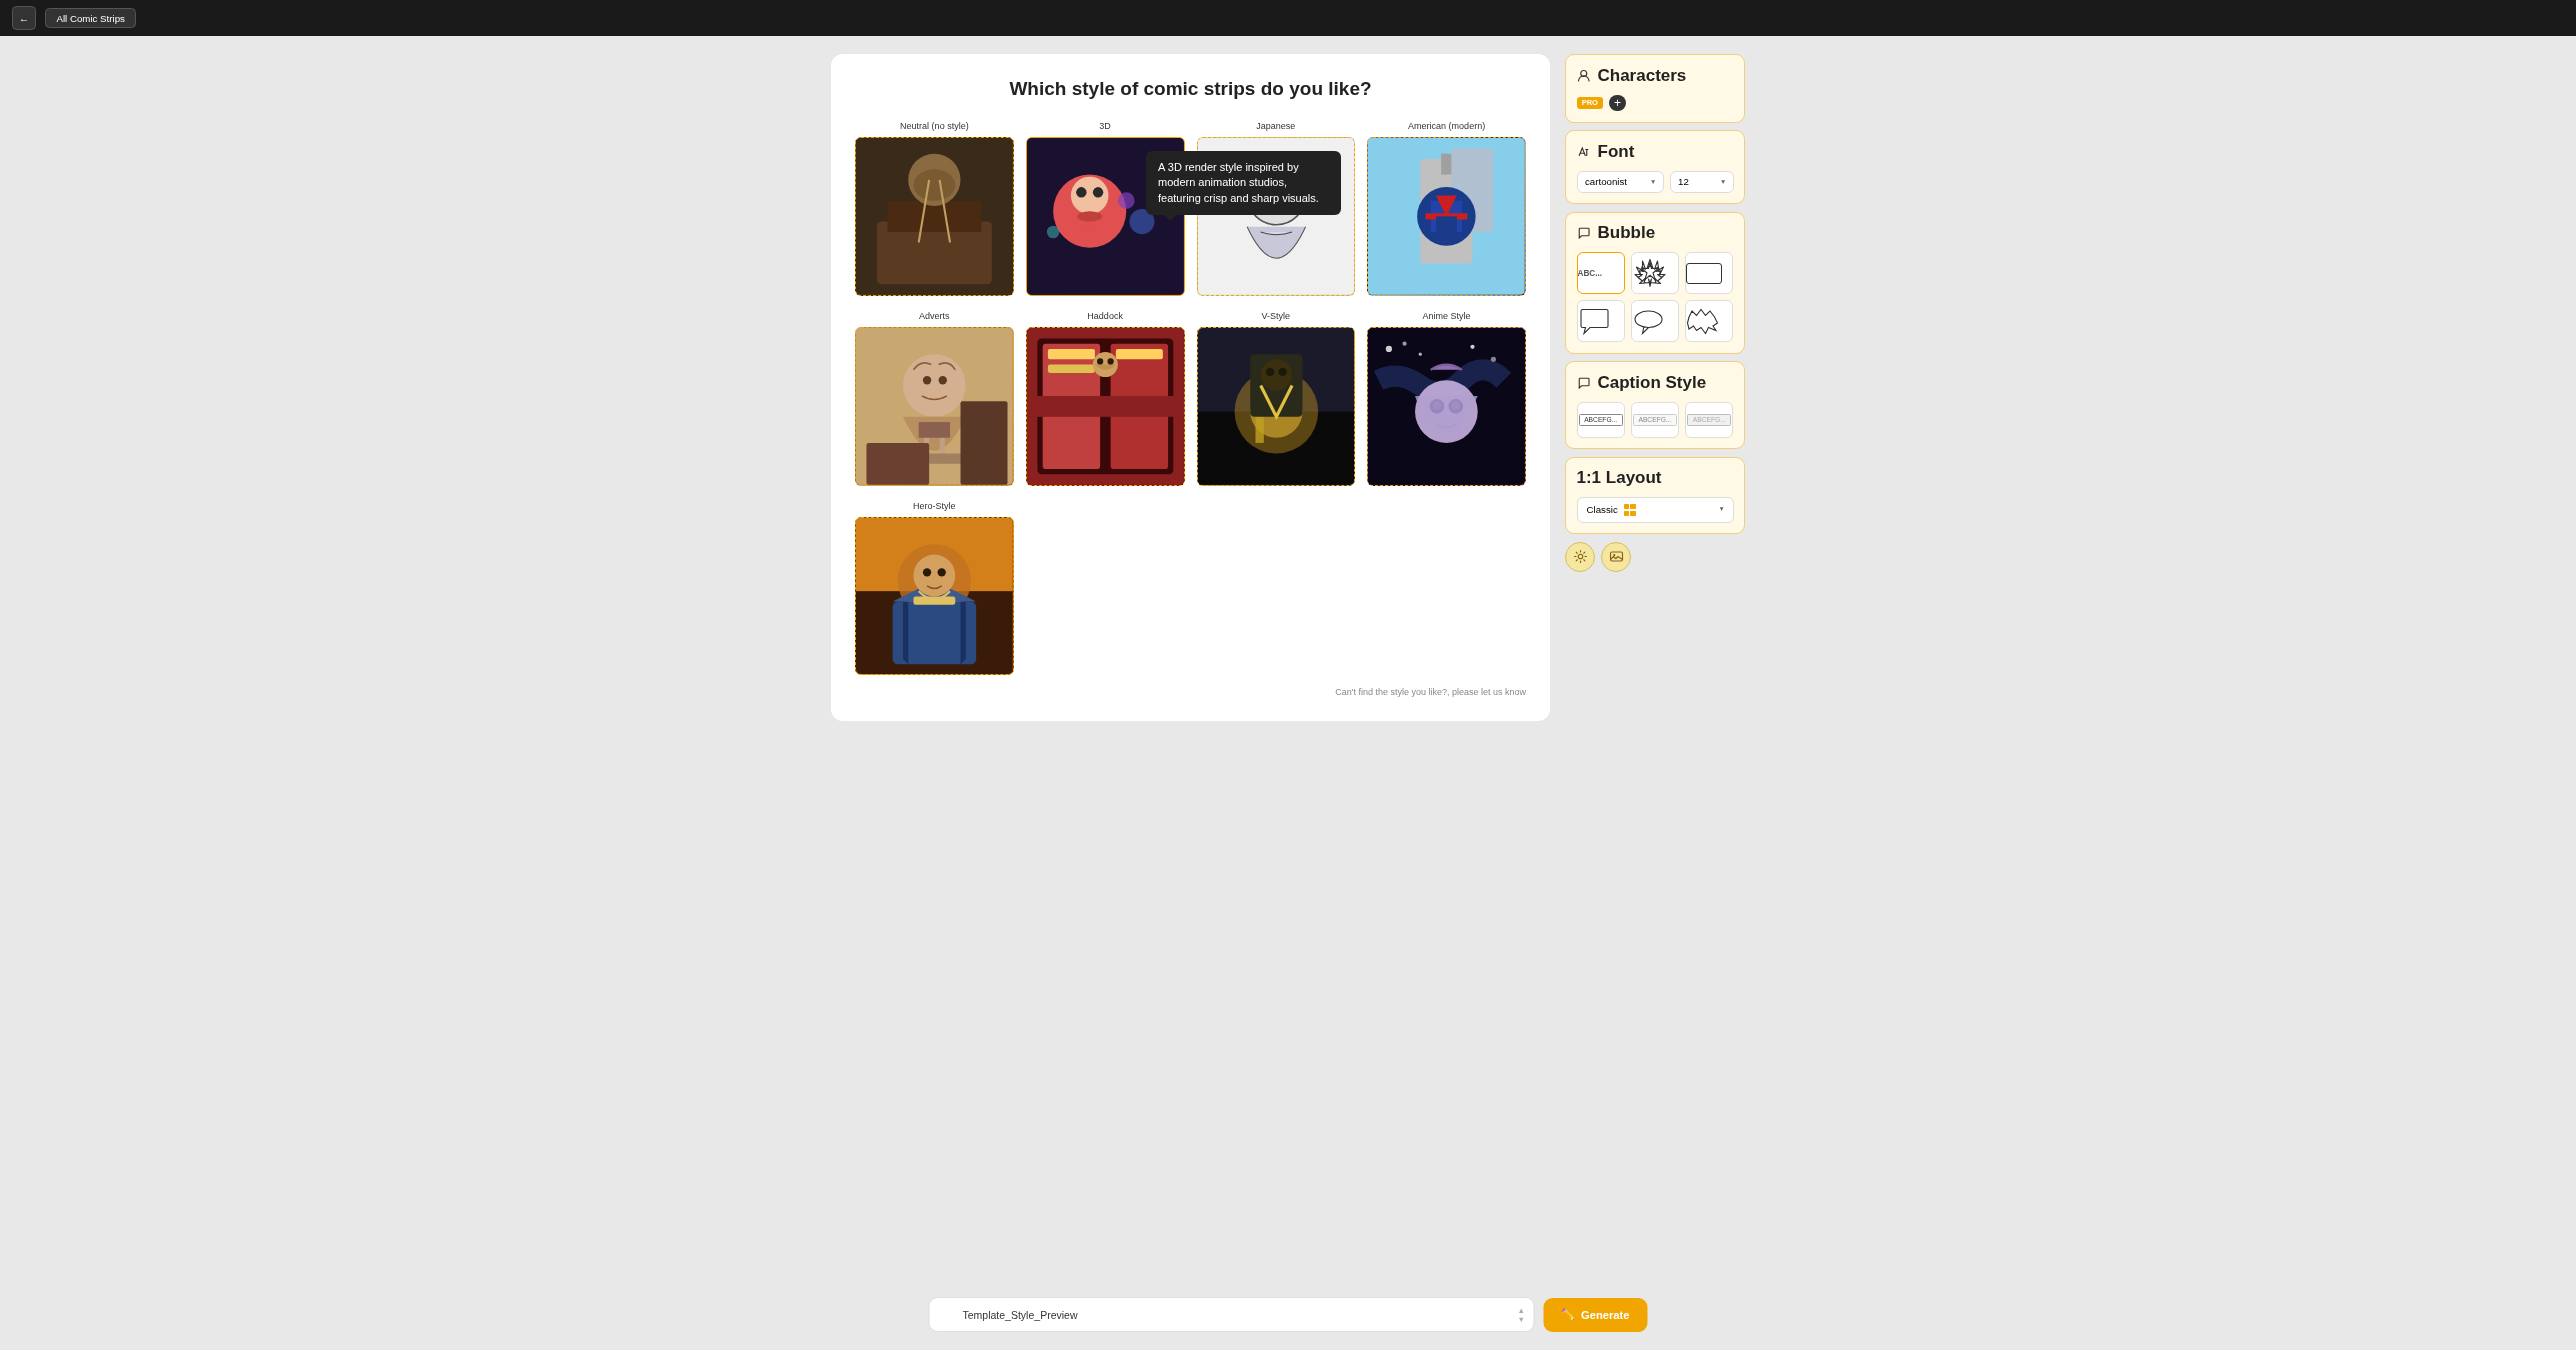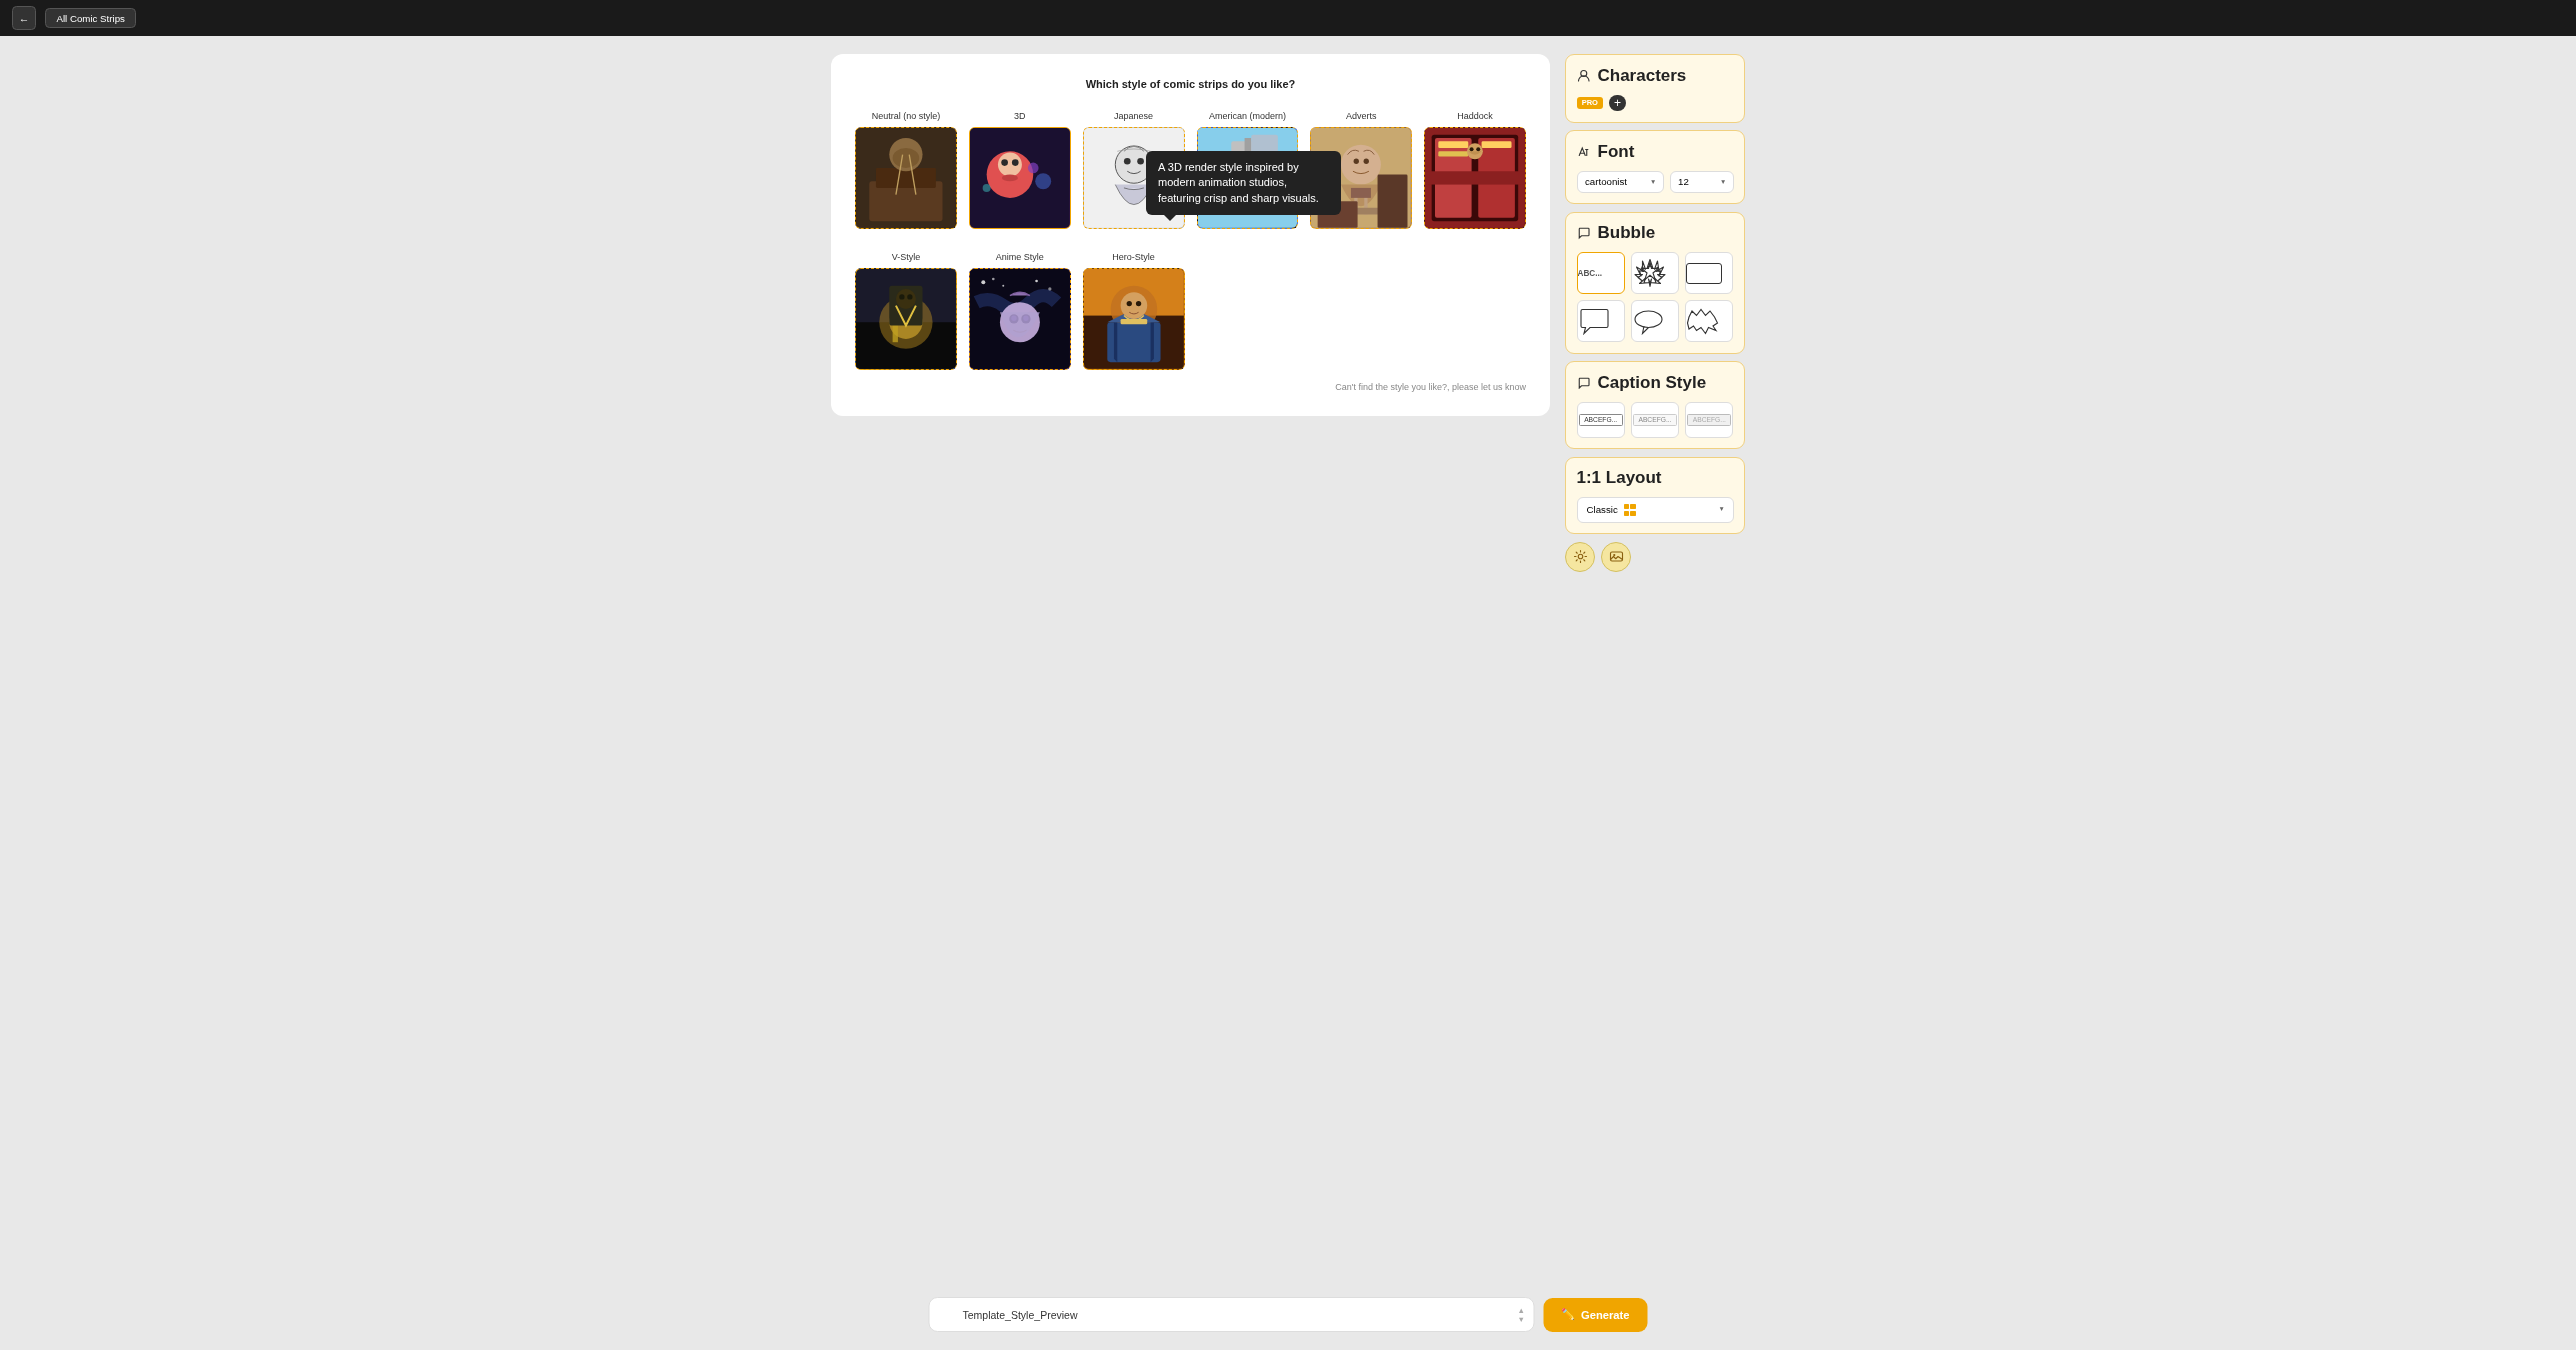--- a/index.html
+++ b/index.html
@@ -59,30 +59,30 @@
       background: #fff;
       border-radius: 12px;
       padding: 24px;
       max-width: 719px;
       flex: 1;
       position: relative;
     }
 
     .panel-title {
       text-align: center;
-      font-size: 11px;
+      font-size: 19px;
       font-weight: 600;
       color: #222;
       margin-bottom: 21px;
     }
 
     .styles-grid {
       display: grid;
-      grid-template-columns: repeat(6, 1fr);
-      gap: 23px 12px;
+      grid-template-columns: repeat(4, 1fr);
+      gap: 15px 12px;
     }
 
     .style-item {
       display: flex;
       flex-direction: column;
       align-items: center;
       gap: 6px;
       cursor: pointer;
     }
 

